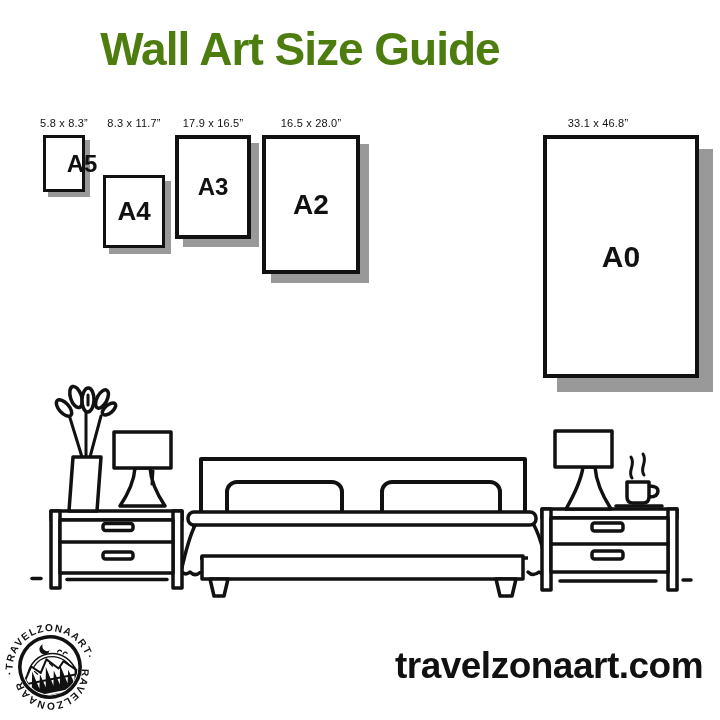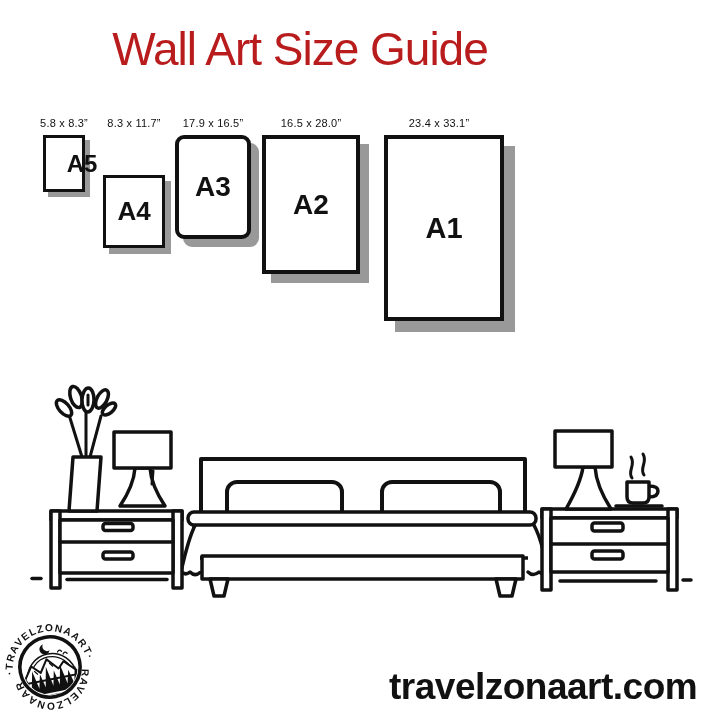--- a/index.html
+++ b/index.html
@@ -1,48 +1,48 @@
 <!DOCTYPE html>
 <html><head>
 <meta charset="utf-8">
 <style>
   html,body{margin:0;padding:0;background:#fff;}
   #page{position:relative;width:720px;height:720px;background:#ffffff;overflow:hidden;
         font-family:"Liberation Sans", sans-serif;color:#111;}
 
   
   .title{position:absolute;left:0;top:22px;width:600px;text-align:center;
-         font-size:46px;font-weight:400;letter-spacing:-1px;color:#b91c1c;}
+         font-size:46px;font-weight:700;letter-spacing:-1px;color:#4d7c0f;}
 
   
   .sheet-group{position:absolute;top:117px;width:110px;text-align:center;}
   .dim-label{font-size:11px;font-weight:400;letter-spacing:0.2px;height:14px;color:#111;white-space:nowrap;}
   .sheet{margin:4px auto 0;background:#fff;border:3px solid #111;box-sizing:border-box;
          display:flex;align-items:center;justify-content:center;font-weight:700;color:#111;}
   .g-a5{left:9px;}   .g-a5 .sheet{width:42px;height:57px;font-size:24px;box-shadow:5px 5px 0 #999;padding-left:36px;}
   .g-a4{left:79px;text-align:center;}  .g-a4 .sheet{width:62px;height:73px;font-size:26px;box-shadow:6px 6px 0 #999;margin-top:44px;}
-  .g-a3{left:158px;} .g-a3 .sheet{width:76px;height:104px;font-size:28px;border-width:4px;box-shadow:8px 8px 0 #999;border-radius:9px;}
+  .g-a3{left:158px;} .g-a3 .sheet{width:76px;height:104px;font-size:24px;border-width:4px;box-shadow:8px 8px 0 #999;}
   .g-a2{left:256px;} .g-a2 .sheet{width:98px;height:139px;font-size:28px;border-width:4px;box-shadow:9px 9px 0 #999;}
   .g-a1{left:384px;} .g-a1 .sheet{width:120px;height:186px;font-size:29px;border-width:4px;box-shadow:11px 11px 0 #999;}
   .g-a0{left:543px;} .g-a0 .sheet{width:156px;height:243px;font-size:30px;border-width:4px;box-shadow:14px 14px 0 #999;}
 
   
   .scene{position:absolute;left:0;top:380px;width:720px;height:225px;}
   .scene .ln{fill:none;stroke:#111;stroke-width:3.5;stroke-linecap:round;stroke-linejoin:round;}
   .scene .bx{fill:#fff;stroke:#111;stroke-width:3.5;stroke-linejoin:round;}
   .scene .bx4{fill:#fff;stroke:#111;stroke-width:4;stroke-linejoin:round;}
   .scene .thin{fill:none;stroke:#111;stroke-width:3;stroke-linecap:round;}
 
   
   .logo{position:absolute;left:3px;top:620px;width:94px;height:94px;transform:rotate(-11deg);}
   .logo text{font-family:"Liberation Sans", sans-serif;font-weight:700;font-size:10px;
              letter-spacing:1.2px;fill:#111;}
 
   
-  .website{position:absolute;left:389px;top:666px;width:320px;
+  .website{position:absolute;left:389px;top:645px;width:320px;text-align:center;
            font-size:37px;font-weight:700;letter-spacing:-0.5px;color:#111;}
 </style>
 </head>
 <body>
 
 <div id="page">
 
   <div class="title">Wall Art Size Guide</div>
 
   <div class="sheet-group g-a5">
@@ -62,24 +62,24 @@
     <div class="sheet">
       <span>A3</span>
     </div>
   </div>
   <div class="sheet-group g-a2">
     <div class="dim-label">16.5 x 28.0”</div>
     <div class="sheet">
       <span>A2</span>
     </div>
   </div>
-  <div class="sheet-group g-a1">
-    <div class="dim-label">23.4 x 33.1”</div>
+  <div class="sheet-group g-a0">
+    <div class="dim-label">33.1 x 46.8”</div>
     <div class="sheet">
-      <span>A1</span>
+      <span>A0</span>
     </div>
   </div>
 
   <svg class="scene" viewBox="0 0 720 225">
 
     <g>
       <path class="ln" d="M32,198.5 L41,198.5"></path>
       <path class="ln" d="M67,199.5 L167,199.5"></path>
       <path class="ln" d="M560,201 L656,201"></path>
       <path class="ln" d="M683,200 L691,200"></path>

